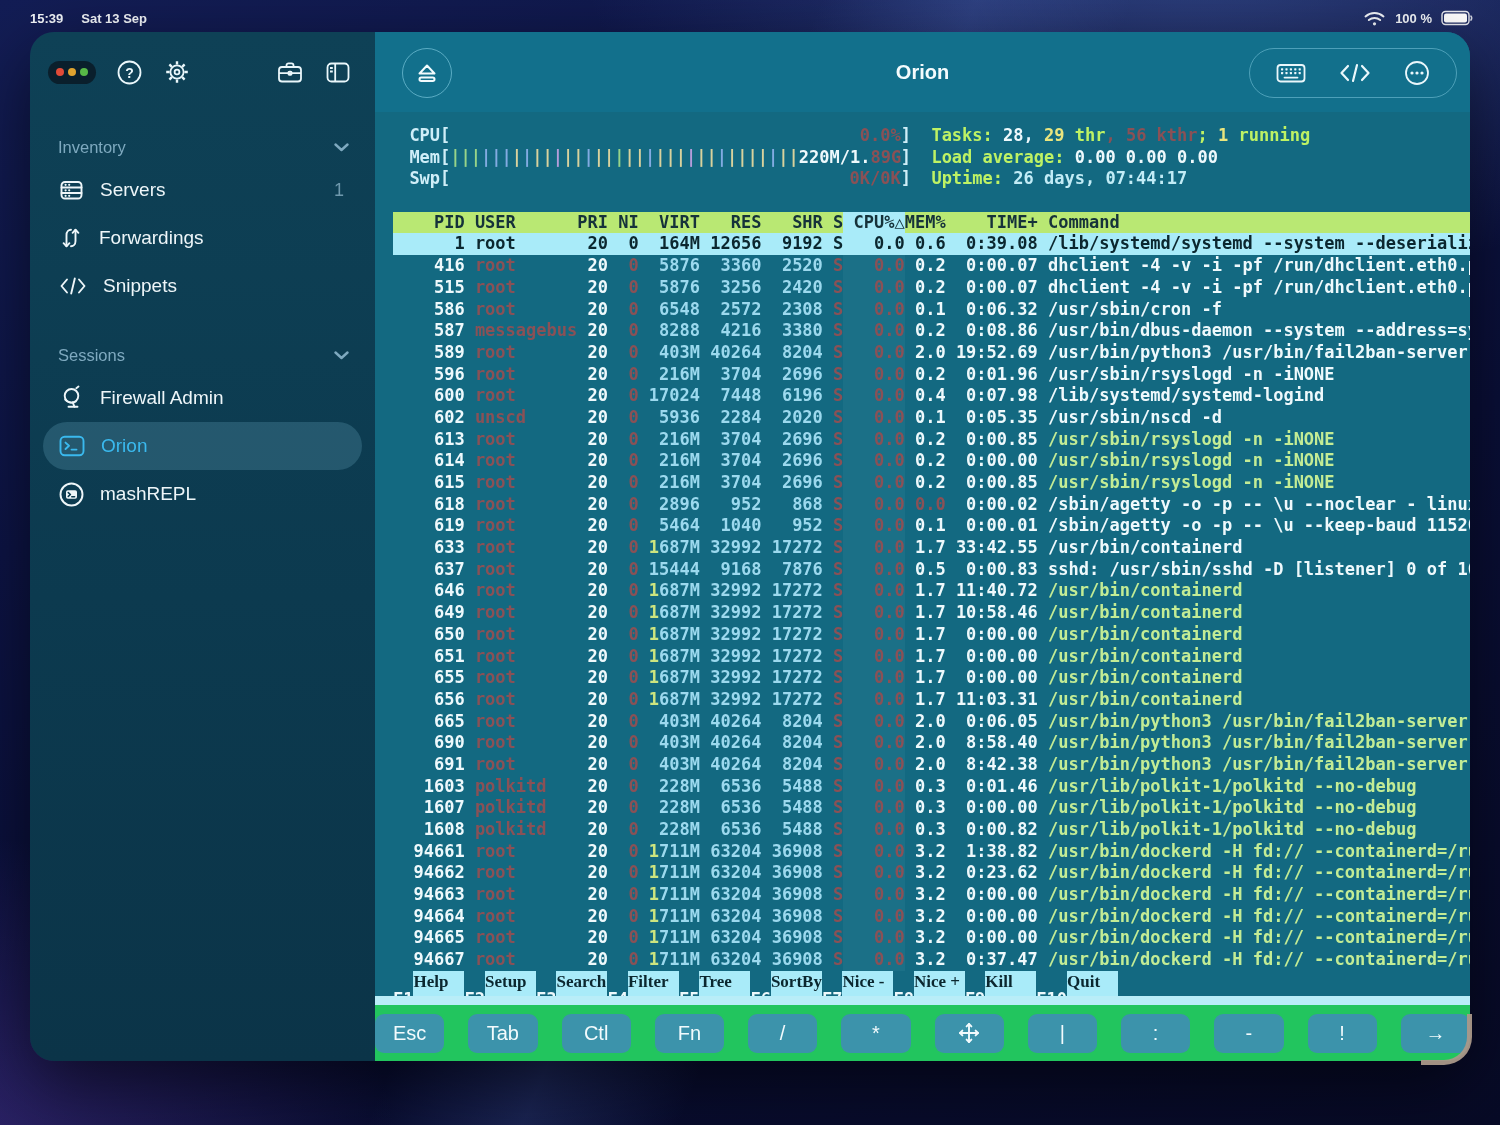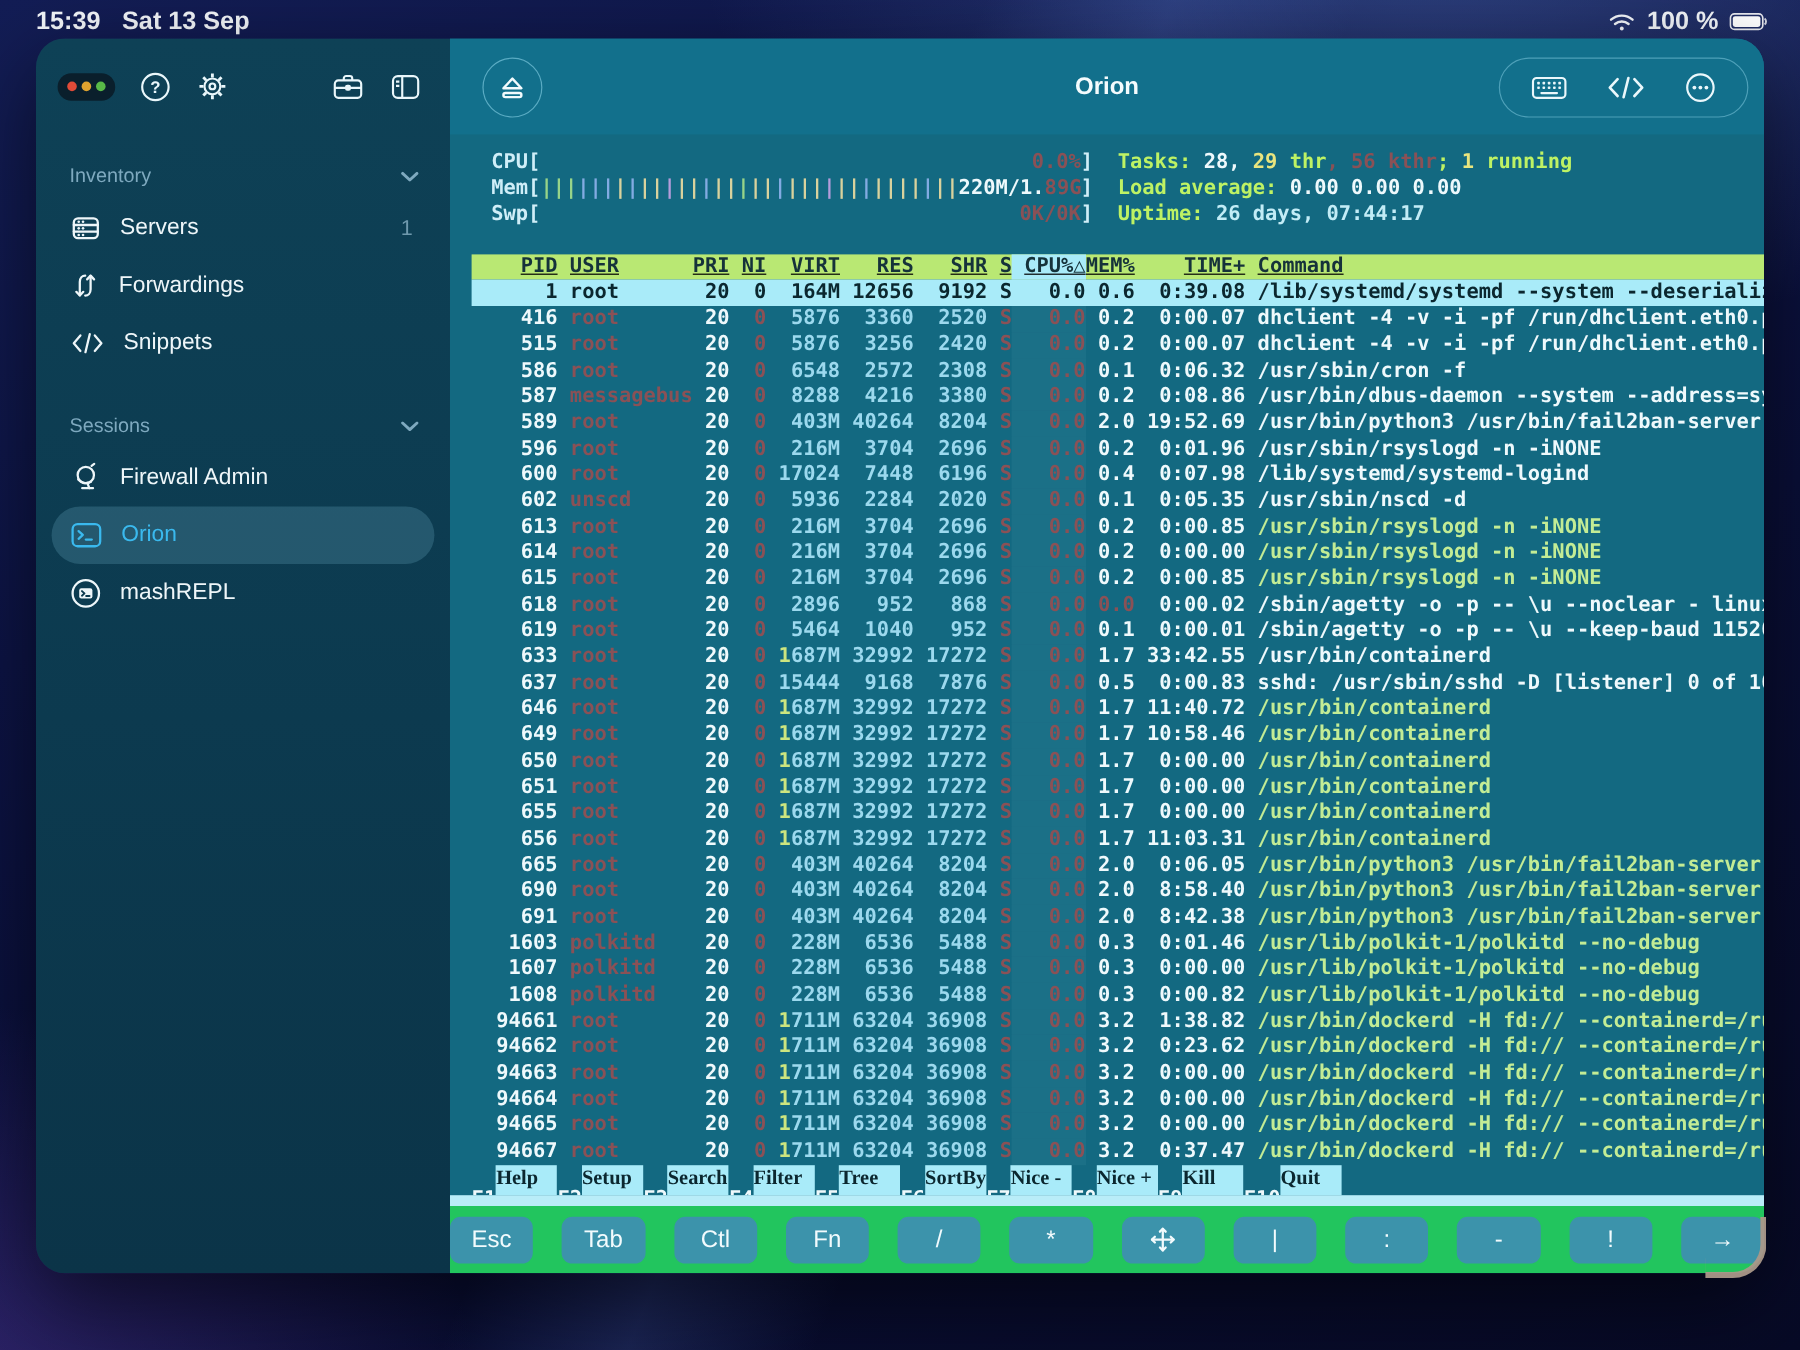--- a/index.html
+++ b/index.html
@@ -5,21 +5,21 @@
   html,body{margin:0;padding:0;background:#05071c;}
   .screen{position:relative;width:1500px;height:1125px;overflow:hidden;
     font-family:"Liberation Sans",sans-serif;
     background:
       radial-gradient(1000px 560px at 80% -5%, rgba(92,128,208,.42), transparent 62%),
       linear-gradient(112deg, rgba(30,45,120,0) 42%, rgba(90,120,210,.22) 50%, rgba(20,30,80,0) 58%),
       radial-gradient(760px 520px at -4% 102%, rgba(108,72,196,.38), transparent 60%),
       linear-gradient(158deg,#131d55 0%, #0d1445 32%, #0a0f38 58%, #070a26 100%);}
   
   .statusbar{position:absolute;top:0;left:0;right:0;height:36px;display:flex;align-items:center;
-    color:#f4f7fb;font-size:21px;font-weight:700;}
+    color:#f4f7fb;font-size:13px;font-weight:700;}
   .sb-left{margin-left:30px;display:flex;gap:18px;}
   .sb-right{margin-left:auto;margin-right:26px;display:flex;align-items:center;gap:9px;}
   
   .window{position:absolute;left:30px;top:32px;width:1440px;height:1029px;border-radius:24px;
     overflow:hidden;display:flex;box-shadow:0 24px 70px rgba(0,0,0,.55);}
   .resize-arc{position:absolute;right:28px;bottom:60px;width:46px;height:46px;pointer-events:none;
     border-right:5px solid rgba(170,152,138,.95);border-bottom:5px solid rgba(170,152,138,.95);
     border-bottom-right-radius:28px;z-index:5;}
   
   .sidebar{width:345px;flex:none;background:linear-gradient(180deg,#0e4156 0%,#0c3a4f 55%,#0b3448 100%);
@@ -56,21 +56,21 @@
   .ml{padding-left:1.6ch;display:flex;}
   .mlabel,.br{color:#cfeef8;}
   .mbody{display:inline-flex;width:44ch;overflow:hidden;}
   .mbody.end{justify-content:flex-end;}
   .mtext{margin-left:auto;white-space:pre;}
   .info{padding-left:2ch;white-space:pre;}
   .cw{color:#eef9fc}.cv{color:#9cd9ee}.cd{color:#8a5156}.cg{color:#c3ec95}
   .cy{color:#e9e57e}.cc{color:#bef264}.clead{color:#cde57f}.cu{color:#c2ecf6}
   .p-green{color:#97d489}.p-blue{color:#82abe2}.p-khaki{color:#d9d29d}.p-purple{color:#b49ddb}
   .ptable{margin-top:21.7px;}
-  .thead{background:#b9e873;text-decoration:underline;}
+  .thead{background:#b9e873;}
   .thead .cell{color:#15323a;}
   .thead .sorthd{background:#a9ebf9;}
   .row .c-cpu{background:rgba(190,245,255,.055);}
   .row.sel{background:#a9ebf9;}
   .row.sel .cell{color:#0b272f !important;background:transparent;}
   .c-pid{width:7ch}.c-user{width:10ch;margin-left:1ch}.c-pri{width:3ch}.c-ni{width:3ch}
   .c-virt{width:6ch}.c-res{width:6ch}.c-shr{width:6ch}.c-s{width:2ch}
   .c-cpu{width:6ch}.c-mem{width:4ch}.c-time{width:9ch}
   .c-cmd{flex:1 1 0;padding-left:1ch;min-width:0;}
   .fnbar{margin-top:auto;display:flex;white-space:pre;}

